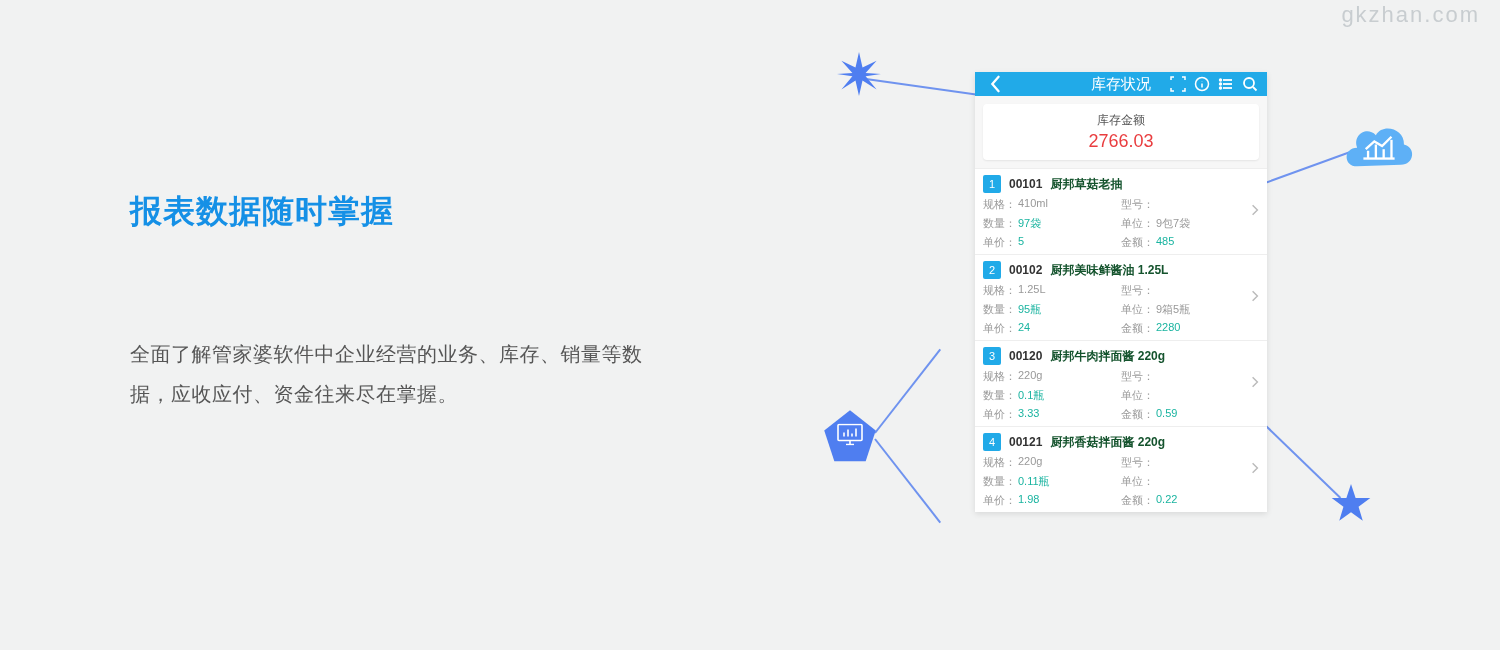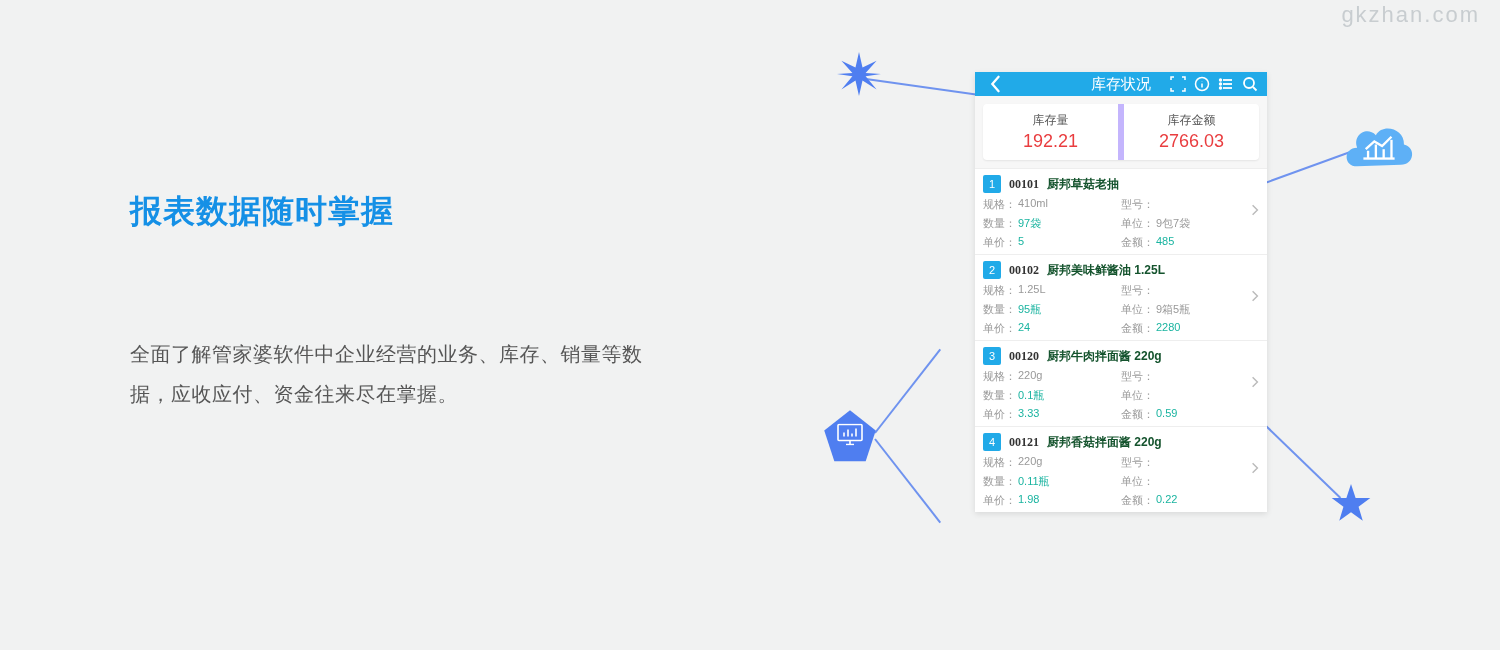--- a/index.html
+++ b/index.html
@@ -114,21 +114,21 @@
   background: #21aae8;
   color: #fff;
   width: 18px;
   height: 18px;
   display: inline-flex;
   align-items: center;
   justify-content: center;
   font-size: 11px;
   border-radius: 2px;
 }
-.item-code { color: #333; font-weight: 600; font-family: Liberation Serif, serif; }
+.item-code { color: #333; font-weight: 600; }
 .item-name { color: #14532d; font-weight: 600; }
 .detail-row {
   display: flex;
   font-size: 11px;
   color: #999;
   margin-top: 4px;
 }
 .detail-row .col { flex: 1; display:flex; gap:2px;}
 .detail-row .lab { color: #999; }
 .detail-row .val-teal { color: #1ab4a0; }
@@ -272,24 +272,20 @@
         <svg width="16" height="16" viewBox="0 0 16 16" stroke-width="1.8">
             <circle cx="7" cy="7" r="5"></circle>
             <line x1="11" y1="11" x2="14.5" y2="14.5"></line>
           </svg>
       </span>
     </div>
   </div>
 
   <div class="summary-row">
     <div class="summary-cell">
-      <div class="summary-label">库存量</div>
-      <div class="summary-value">192.21</div>
-    </div>
-    <div class="summary-cell">
       <div class="summary-label">库存金额</div>
       <div class="summary-value">2766.03</div>
     </div>
   </div>
 
   <div class="item-list" id="item-list">
       <div class="item">
         <div class="item-head">
           <span class="num-badge">1</span>
           <span class="item-code">00101</span>

